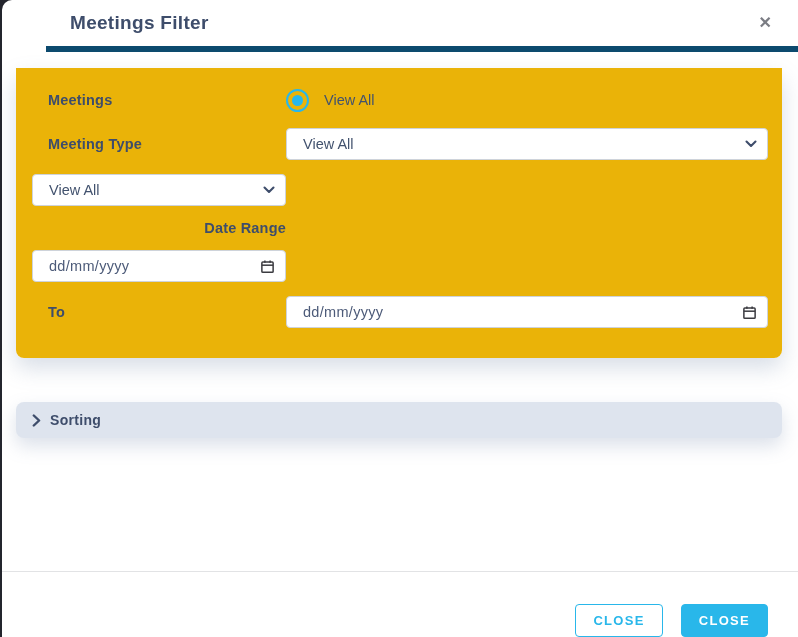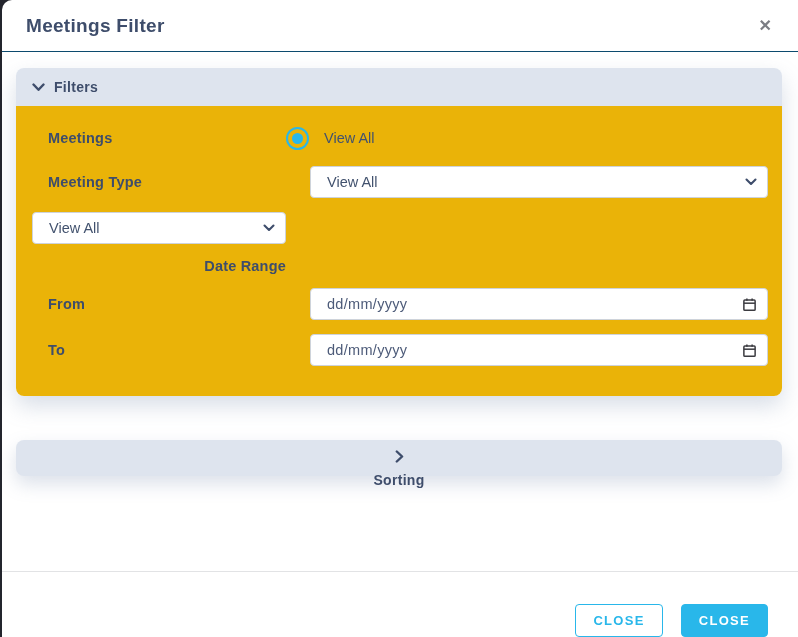--- a/index.html
+++ b/index.html
@@ -24,21 +24,22 @@
   }
 
   
   .modal-header {
     height: 52px;
     flex: 0 0 52px;
     display: flex;
     align-items: center;
     justify-content: space-between;
     padding: 0 26px 0 24px;
-    border-bottom: 1px solid #0c4a6e;
+    border-bottom: 6px solid #0c4a6e;
+    margin-left: 44px;
   }
   .modal-title {
     margin: 0;
     font-size: 19px;
     font-weight: 700;
     letter-spacing: .3px;
     color: var(--heading-text, #3e4d6b);
   }
   .close-btn {
     background: none;
@@ -74,36 +75,35 @@
     font-weight: 700;
     letter-spacing: .3px;
     color: var(--heading-text, #3e4d6b);
     cursor: pointer;
   }
   .card-header { border-radius: 8px 8px 0 0; }
   .bar {
     border-radius: 8px;
     height: 36px;
     box-shadow: 0 8px 18px rgba(115,135,170,.25);
-    flex-direction: column;
   }
   .card-body {
     background: #eab308;
     border-radius: 0 0 8px 8px;
     padding: 20px 14px 30px 16px;
   }
 
   .chev { display: inline-flex; align-items: center; }
 
   .row {
     display: grid;
     grid-template-columns: 254px 1fr;
     align-items: center;
   }
-  .row + .row { margin-top: 14px; gap: 24px; }
+  .row + .row { margin-top: 14px; }
   .row-radios { align-items: start; margin-bottom: 16px; }
   .field-label {
     font-size: 14.5px;
     font-weight: 700;
     letter-spacing: .2px;
     color: var(--heading-text, #3e4d6b);
     padding-left: 16px;
   }
   .row-radios .field-label { line-height: 24px; }
 
@@ -194,28 +194,20 @@
 <div class="modal">
 
   <div class="modal-header">
     <h1 class="modal-title">Meetings Filter</h1>
     <button class="close-btn">✕</button>
   </div>
 
   <div class="modal-body">
 
     <section class="card">
-      <div class="card-header">
-        <span class="chev">
-          <svg width="13" height="9" viewBox="0 0 13 9">
-              <polyline points="1.5,1.5 6.5,6.8 11.5,1.5" fill="none" stroke="#3e4d6b" stroke-width="2.4" stroke-linecap="round" stroke-linejoin="round"></polyline>
-            </svg>
-        </span>
-        <span>Filters</span>
-      </div>
 
       <div class="card-body">
 
         <div class="row row-radios">
           <div class="field-label">Meetings</div>
           <div class="radio-group">
             <label class="radio-item checked">
               <span class="radio-circle"></span>
               <span class="radio-label">View All</span>
             </label>
@@ -244,21 +236,20 @@
             </span>
           </div>
         </div>
 
         <div class="row row-label-only">
           <div class="field-label">Date Range</div>
           <div></div>
         </div>
 
         <div class="row">
-          <div class="field-label">From</div>
           <div class="control">
             <span class="date-placeholder">dd/mm/yyyy</span>
             <span class="chev">
               <svg width="15" height="15" viewBox="0 0 16 16">
                   <rect x="2" y="3.2" width="12" height="11" rx="1" fill="none" stroke="#3b3b40" stroke-width="1.6"></rect>
                   <line x1="2" y1="6.6" x2="14" y2="6.6" stroke="#3b3b40" stroke-width="1.6"></line>
                   <line x1="5.2" y1="1.6" x2="5.2" y2="4" stroke="#3b3b40" stroke-width="1.6"></line>
                   <line x1="10.8" y1="1.6" x2="10.8" y2="4" stroke="#3b3b40" stroke-width="1.6"></line>
                 </svg>
             </span>

